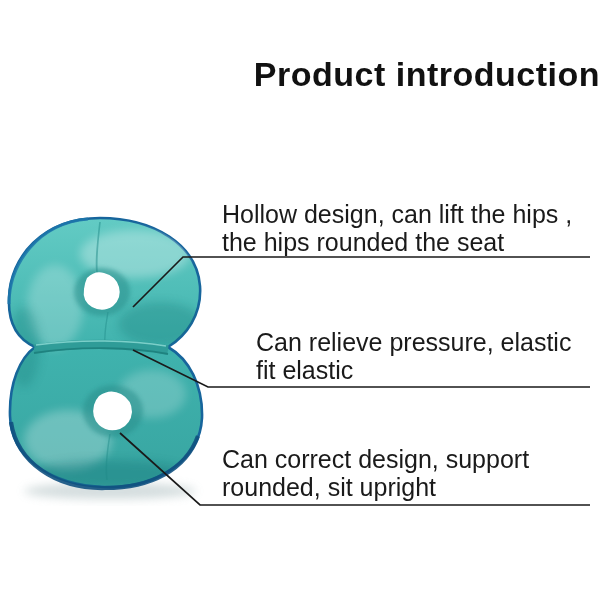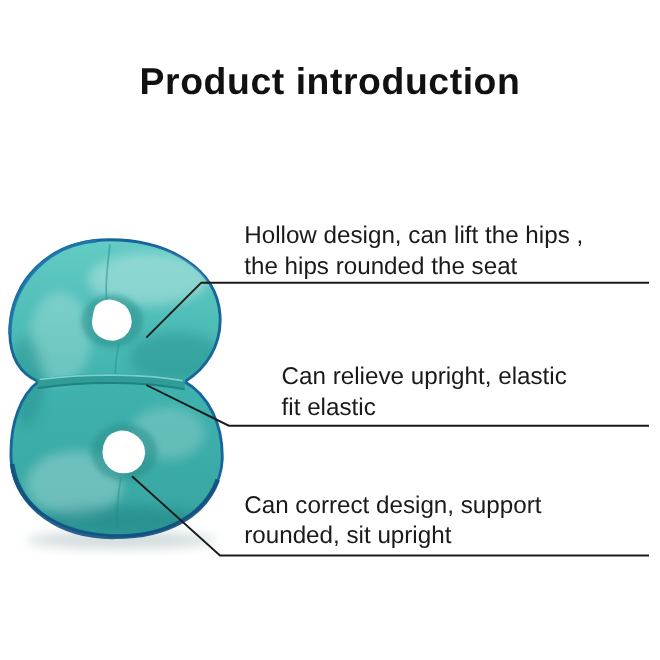--- a/index.html
+++ b/index.html
@@ -2,27 +2,27 @@
 <html><head>
 <meta charset="utf-8">
 <style>
   html,body{margin:0;padding:0;background:#fff;}
   .stage{
     position:relative;width:600px;height:600px;background:#fff;
     overflow:hidden;font-family:"Liberation Sans",sans-serif;
   }
   .page-title{
     position:absolute;left:0;top:55px;width:600px;
-    text-align:center;font-size:34px;line-height:38px;font-weight:bold;
+    text-align:right;font-size:34px;line-height:38px;font-weight:bold;
     color:#111;letter-spacing:0.5px;
   }
   .product-svg{position:absolute;left:0;top:212px;}
   .callout-overlay{position:absolute;left:0;top:0;width:600px;height:600px;pointer-events:none;}
   .callout-text{
-    position:absolute;color:#1a1a1a;font-size:22px;line-height:28px;
+    position:absolute;color:#1a1a1a;font-size:25px;line-height:28px;
     white-space:nowrap;
   }
   .callout-text-1{left:222px;top:200px;}
   .callout-text-2{left:256px;top:328px;}
   .callout-text-3{left:222px;top:445px;}
 </style>
 </head>
 <body>
 
 <div class="stage">
@@ -95,21 +95,21 @@
     <polyline points="133,350 208,387 590,387" fill="none" stroke-width="1.7" stroke="#1a1a1a"></polyline>
     <polyline points="120,433 200,505 590,505" fill="none" stroke-width="1.7" stroke="#1a1a1a"></polyline>
   </svg>
 
   <div class="callout-text callout-text-1">
     <div>Hollow design, can lift the hips ,</div>
     <div>the hips rounded the seat</div>
   </div>
 
   <div class="callout-text callout-text-2">
-    <div>Can relieve upright, elastic</div>
+    <div>Can relieve pressure, elastic</div>
     <div>fit elastic</div>
   </div>
 
   <div class="callout-text callout-text-3">
     <div>Can correct design, support</div>
     <div>rounded, sit upright</div>
   </div>
 
 </div>
 

